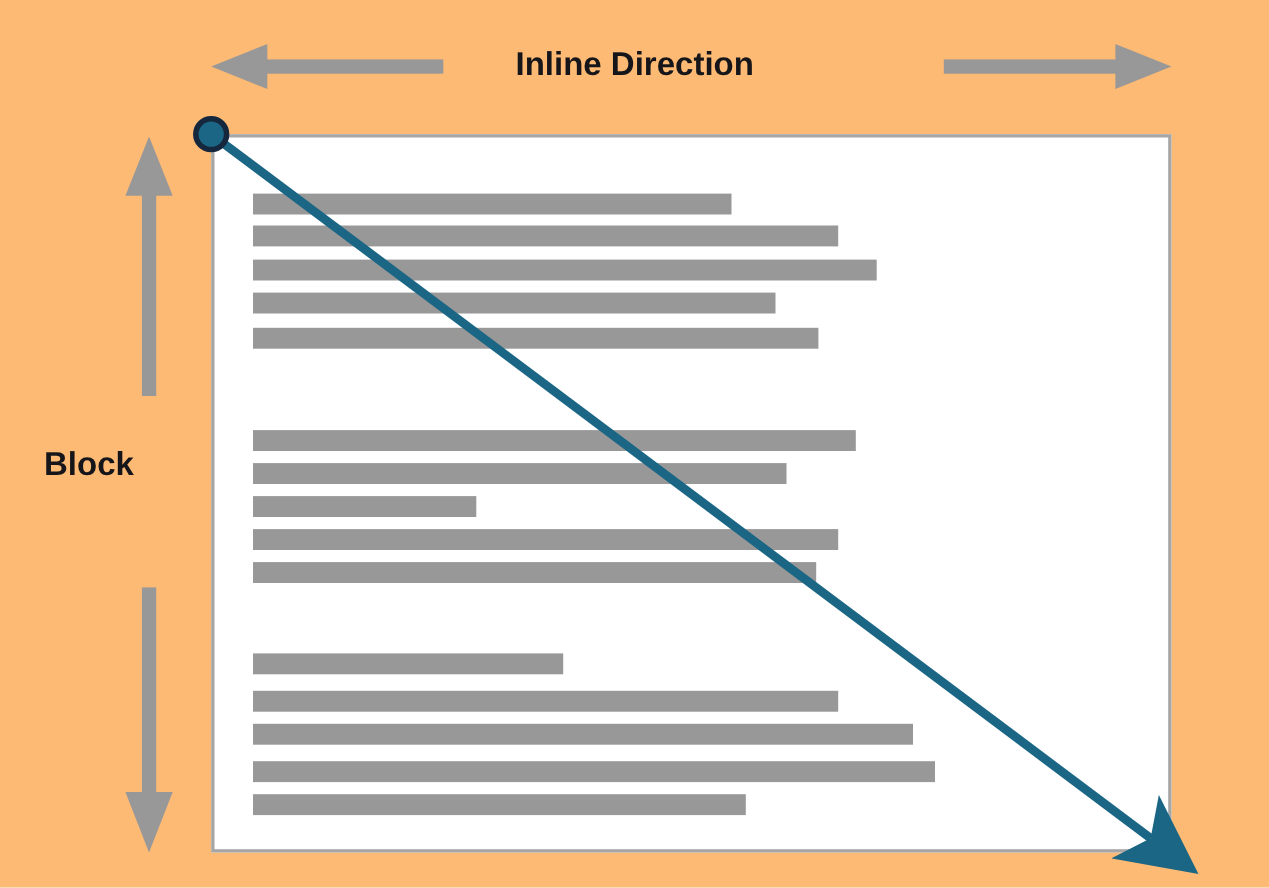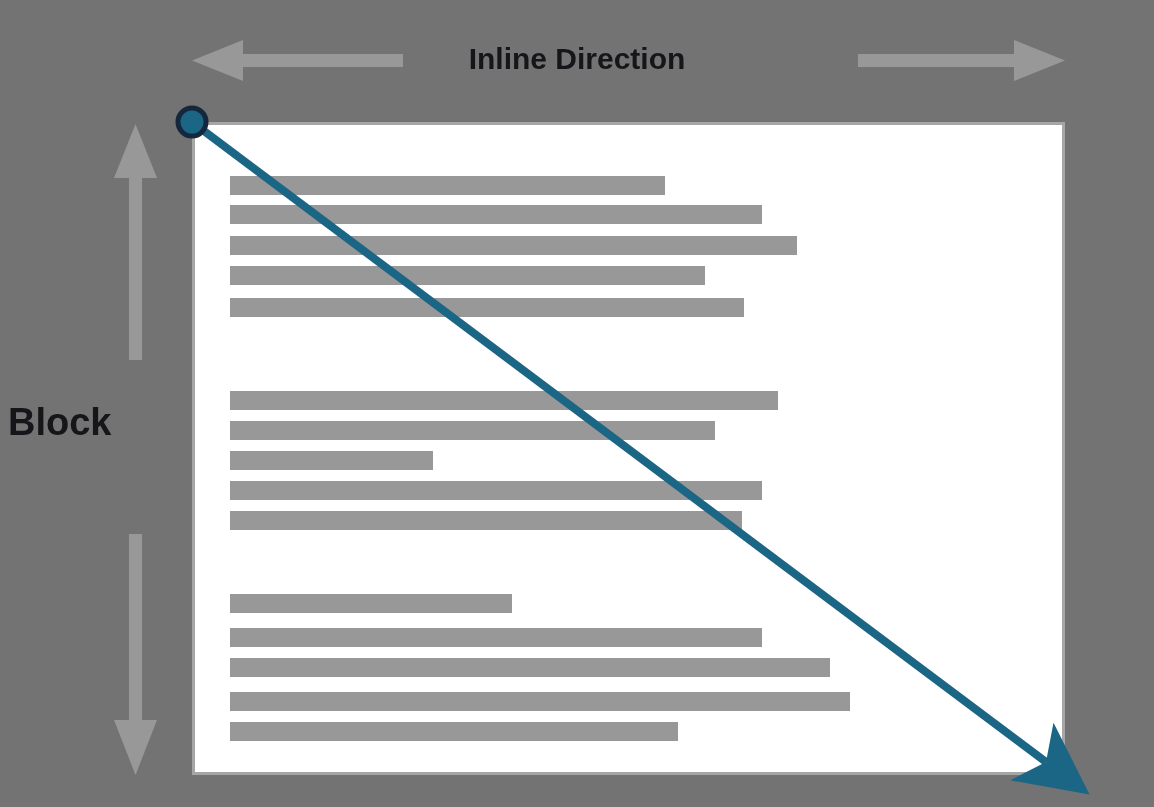--- a/index.html
+++ b/index.html
@@ -7,43 +7,43 @@
     padding: 0;
     background: #ffffff;
   }
   body {
     font-family: "Liberation Sans", sans-serif;
   }
   #stage {
     position: relative;
     width: 1154px;
     height: 807px;
-    background: #737373;
+    background: #fdba74;
     overflow: hidden;
   }
   .abs { position: absolute; }
 
   
   #inline-direction-label {
     left: 0px;
     top: 41px;
     width: 1154px;
     text-align: center;
     font-size: 30px;
     font-weight: bold;
     color: #16161a;
     letter-spacing: 0px;
     line-height: 36px;
     white-space: nowrap;
   }
   #block-direction-label {
-    left: 8px;
+    left: 40px;
     top: 400px;
     width: 170px;
-    font-size: 38px;
+    font-size: 30px;
     font-weight: bold;
     color: #16161a;
     line-height: 45px;
     text-align: left;
   }
   #block-direction-label .bd-line { display: block; }
 
   
   #content-box {
     left: 192px;

